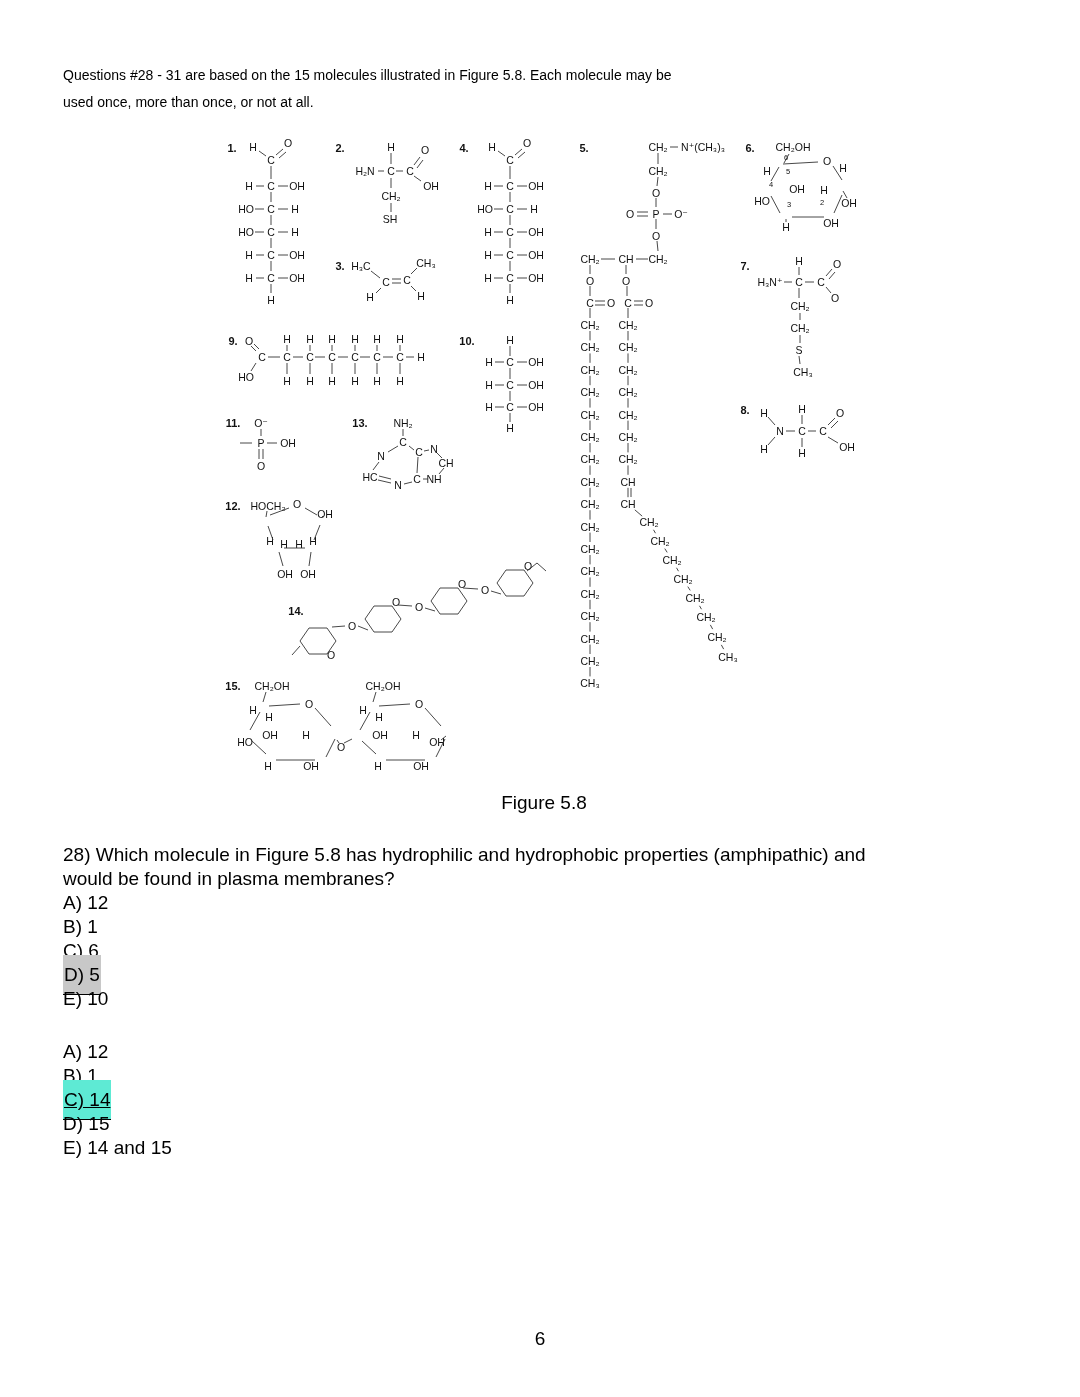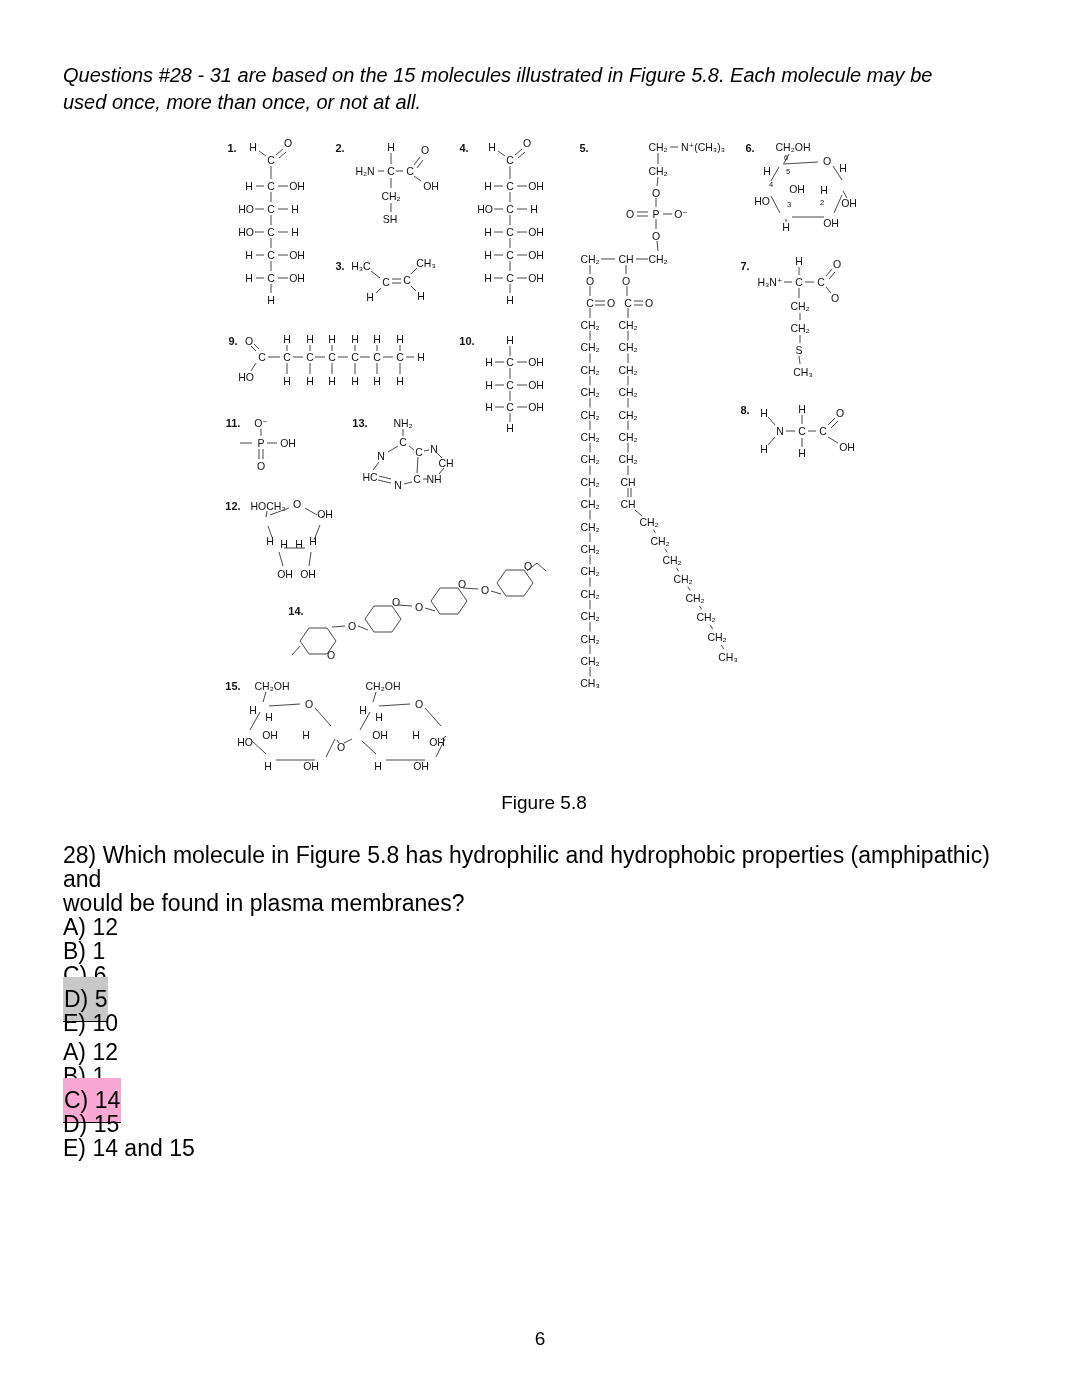--- a/index.html
+++ b/index.html
@@ -1,29 +1,29 @@
 <!DOCTYPE html>
 <html><head>
 <meta charset="utf-8">
 <title>Exam Page 6</title>
 <style>
   *{box-sizing:border-box}
   html,body{margin:0;padding:0;background:#fff}
   .page{position:relative;width:1080px;height:1397px;background:#ffffff;
         font-family:"Liberation Sans","DejaVu Sans",sans-serif;color:#000;overflow:hidden}
-  .intro{position:absolute;left:63px;top:62px;font-style:italic;font-size:20px;line-height:27px}
+  .intro{position:absolute;left:63px;top:62px;font-size:14px;line-height:27px}
   #mol-svg{position:absolute;left:220px;top:135px}
   #mol-svg text{font-family:"Liberation Sans","DejaVu Sans",sans-serif;font-size:10.5px;fill:#111;
                 text-anchor:middle;dominant-baseline:central}
   #mol-svg text.mlabel{font-weight:700;font-size:11px}
   #mol-svg text.sm{font-size:7.5px}
   #mol-svg line{stroke:#333;stroke-width:0.9}
   #mol-svg polygon{fill:none;stroke:#333;stroke-width:0.9}
   .caption{position:absolute;left:4px;top:792px;width:1080px;text-align:center;font-size:19px}
-  .question{position:absolute;left:63px;width:960px;font-size:23px;line-height:24px}
+  .question{position:absolute;left:63px;width:960px;font-size:19px;line-height:24px}
   #q28{top:843px}
   #q29{top:1040px}
   .hl{border-bottom:1.6px solid #000;padding:9px 1px}
   .page-number{position:absolute;left:0;top:1328px;width:1080px;text-align:center;font-size:19px}
 </style>
 </head>
 <body>
 
 <div class="page">
 
@@ -529,21 +529,21 @@
         <div>would be found in plasma membranes?</div>
         <div class="option"><span>A) 12</span></div>
         <div class="option"><span>B) 1</span></div>
         <div class="option"><span>C) 6</span></div>
         <div class="option"><span class="hl" style="background-color: rgb(200, 200, 200);">D) 5</span></div>
         <div class="option"><span>E) 10</span></div>
       </div>
       <div class="question" id="q29">
         <div class="option"><span>A) 12</span></div>
         <div class="option"><span>B) 1</span></div>
-        <div class="option"><span class="hl" style="background-color: #f9a8d4;">C) 14</span></div>
+        <div class="option"><span class="hl" style="background-color: #5eead4; text-decoration: underline;">C) 14</span></div>
         <div class="option"><span>D) 15</span></div>
         <div class="option"><span>E) 14 and 15</span></div>
       </div>
     </div>
 
   <div class="page-number">6</div>
 
 </div>
 
 </body></html>

